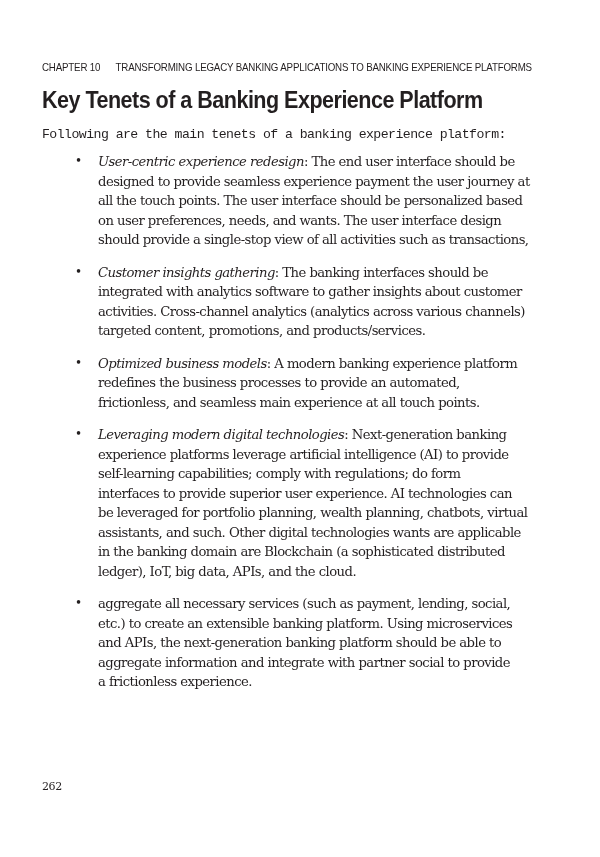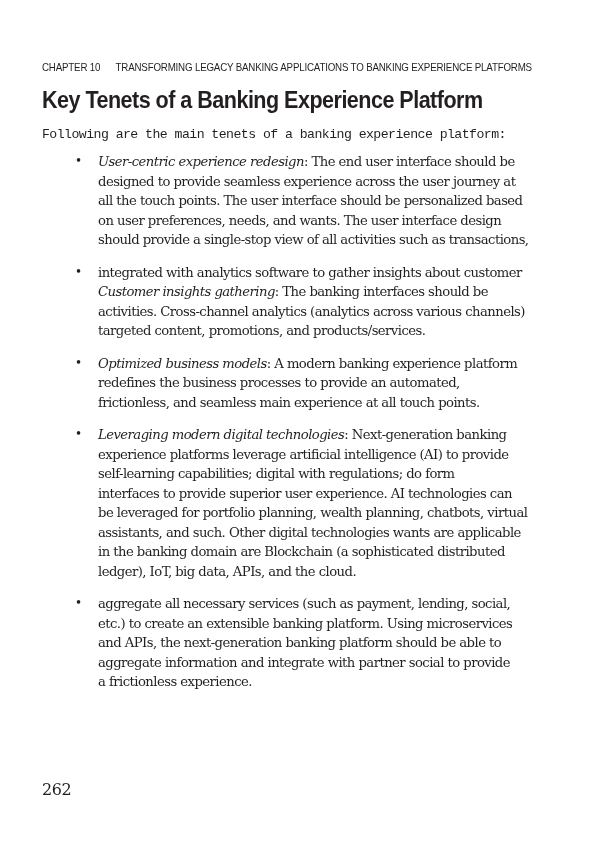--- a/index.html
+++ b/index.html
@@ -28,62 +28,62 @@
       letter-spacing: -0.55px; color: #231f20;
     }
     ul.tenets li { position: relative; margin: 0 0 13px 0; }
     ul.tenets li .bullet {
       position: absolute; left: 75px; top: 0; font-size: 12px;
     }
     ul.tenets li .line { display: block; padding-left: 98px; white-space: nowrap; }
     ul.tenets li em { font-style: italic; }
     .folio {
       position: absolute; left: 42px; top: 780px;
-      font-family: "DejaVu Serif", serif; font-size: 16px; letter-spacing: -0.4px;
+      font-family: "DejaVu Serif", serif; font-size: 11px; letter-spacing: -0.4px;
     }
   </style>
 </head>
 <body>
 
 <div class="running-head">
   <span class="chap">CHAPTER 10</span>
   <span>TRANSFORMING LEGACY BANKING APPLICATIONS TO BANKING EXPERIENCE PLATFORMS</span>
 </div>
 
 <h1 class="title">Key Tenets of a Banking Experience Platform</h1>
 
 <p class="intro">Following are the main tenets of a banking experience platform:</p>
 
 <ul class="tenets">
   <li>
     <span class="bullet">•</span>
     <span class="line"><em>User-centric experience redesign</em><span>: The end user interface should be</span></span>
-    <span class="line">designed to provide seamless experience across the user journey at</span>
+    <span class="line">designed to provide seamless experience payment the user journey at</span>
     <span class="line">all the touch points. The user interface should be personalized based</span>
     <span class="line">on user preferences, needs, and wants. The user interface design</span>
     <span class="line">should provide a single-stop view of all activities such as transactions,</span>
   </li>
   <li>
     <span class="bullet">•</span>
+    <span class="line"><em>Customer insights gathering</em><span>: The banking interfaces should be</span></span>
     <span class="line">integrated with analytics software to gather insights about customer</span>
-    <span class="line"><em>Customer insights gathering</em><span>: The banking interfaces should be</span></span>
     <span class="line">activities. Cross-channel analytics (analytics across various channels)</span>
     <span class="line">targeted content, promotions, and products/services.</span>
   </li>
   <li>
     <span class="bullet">•</span>
     <span class="line"><em>Optimized business models</em><span>: A modern banking experience platform</span></span>
     <span class="line">redefines the business processes to provide an automated,</span>
     <span class="line">frictionless, and seamless main experience at all touch points.</span>
   </li>
   <li>
     <span class="bullet">•</span>
     <span class="line"><em>Leveraging modern digital technologies</em><span>: Next-generation banking</span></span>
     <span class="line">experience platforms leverage artificial intelligence (AI) to provide</span>
-    <span class="line">self-learning capabilities; digital with regulations; do form</span>
+    <span class="line">self-learning capabilities; comply with regulations; do form</span>
     <span class="line">interfaces to provide superior user experience. AI technologies can</span>
     <span class="line">be leveraged for portfolio planning, wealth planning, chatbots, virtual</span>
     <span class="line">assistants, and such. Other digital technologies wants are applicable</span>
     <span class="line">in the banking domain are Blockchain (a sophisticated distributed</span>
     <span class="line">ledger), IoT, big data, APIs, and the cloud.</span>
   </li>
   <li>
     <span class="bullet">•</span>
     <span class="line">aggregate all necessary services (such as payment, lending, social,</span>
     <span class="line">etc.) to create an extensible banking platform. Using microservices</span>

